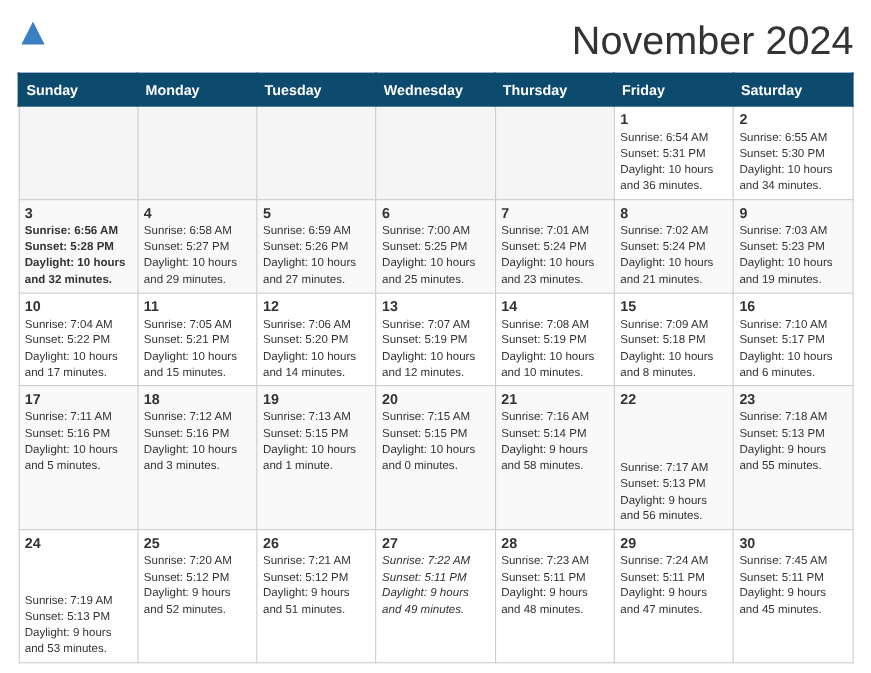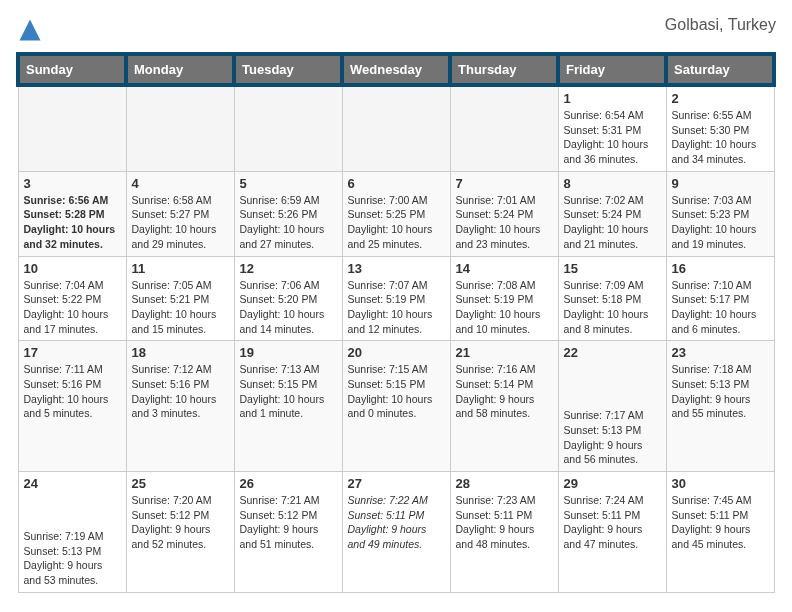--- a/index.html
+++ b/index.html
@@ -42,27 +42,27 @@
     }
     .location {
       font-size: 16px;
       color: #555;
     }
     .calendar {
       width: 100%;
       border-collapse: collapse;
     }
     .calendar th {
-      background: #737373;
+      background: #0c4a6e;
       color: #fff;
       font-size: 13px;
       font-weight: bold;
       padding: 6px 6px;
       text-align: left;
-      border: 4px solid #0c4a6e;
+      border: 2px solid #0c4a6e;
     }
     .calendar td {
       border: 1px solid #ccc;
       vertical-align: top;
       padding: 4px 5px;
       width: 107px;
       min-height: 80px;
       font-size: 11px;
       color: #333;
       background: #fff;
@@ -87,21 +87,21 @@
 </head>
 <body>
 
 <div class="header">
   <div class="logo">
     <svg class="logo-icon" viewBox="0 0 32 32" xmlns="http://www.w3.org/2000/svg">
       <polygon points="16,4 28,28 4,28" fill="#3a7fc1"></polygon>
     </svg>
   </div>
   <div class="title-block">
-    <div class="location">Golbasi, Turkey</div>
+    <div class="month-title">November 2024</div>
   </div>
 </div>
 
 <table class="calendar">
   <thead>
     <tr>
     <th>Sunday</th>
         <th>Monday</th>
         <th>Tuesday</th>
         <th>Wednesday</th>

